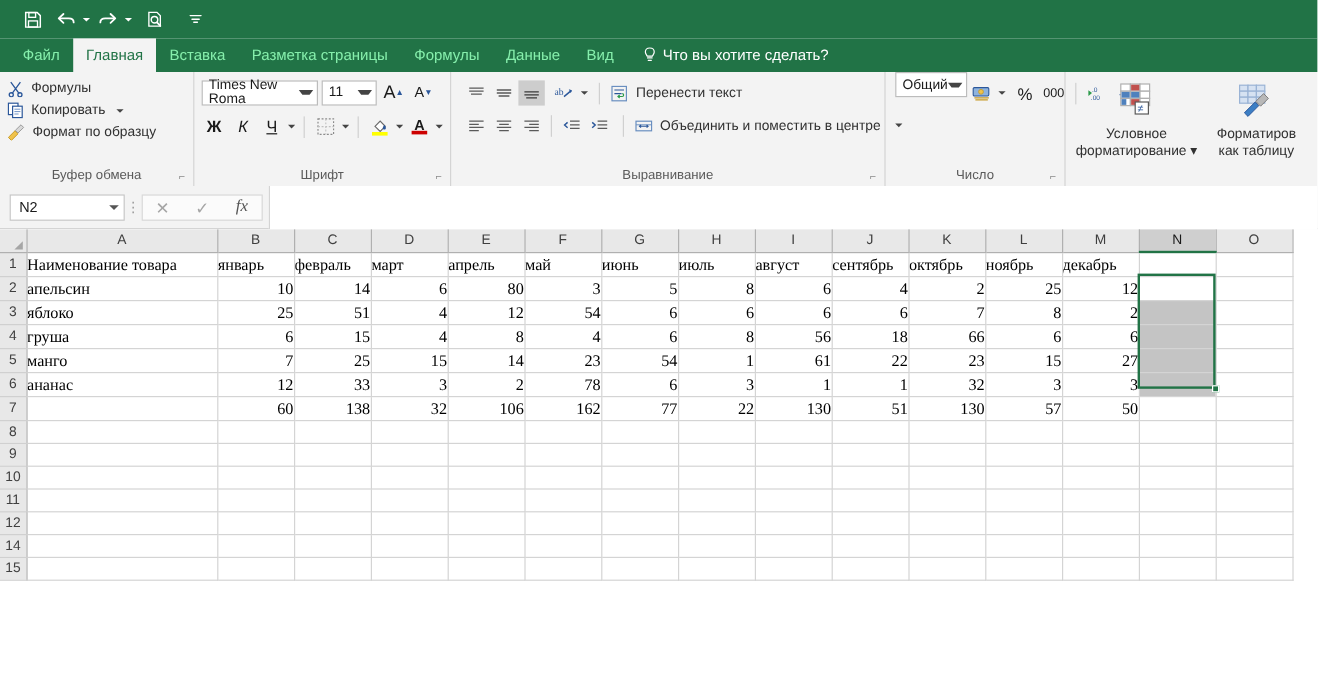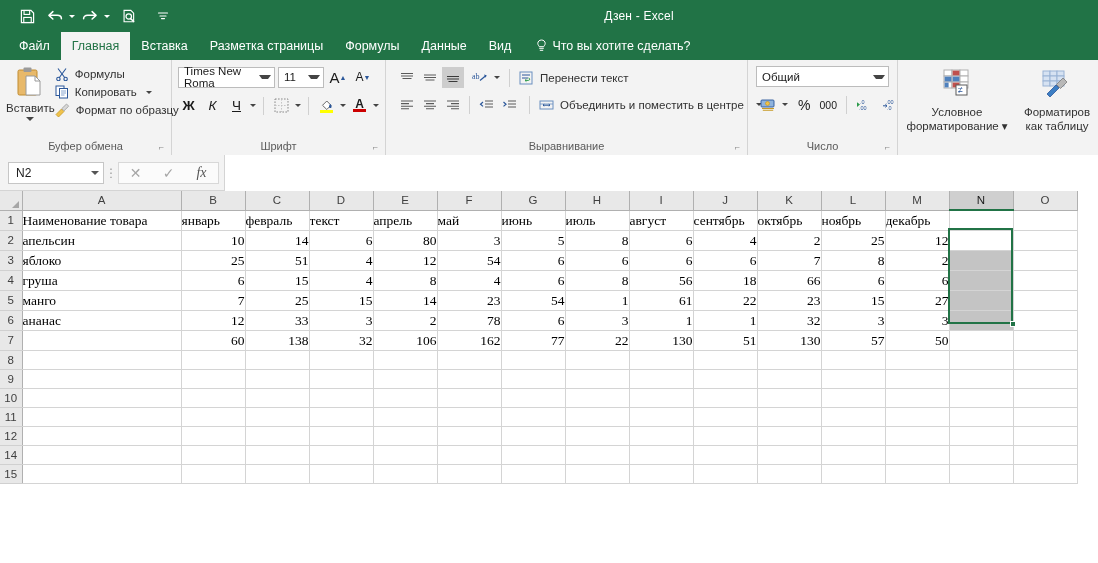--- a/index.html
+++ b/index.html
@@ -31,21 +31,21 @@
     pointer-events:none;
   }
   .title-text span{ margin-left:180px; }
 
   
   .tabbar{
     height:28px; background:#217346; display:flex; align-items:stretch;
     padding-left:8px; position:relative;
   }
   .tab{
-    padding:0 11px; display:flex; align-items:center; color:#ffffff;
+    padding:0 11px; display:flex; align-items:center; color:#86efac;
     font-size:12.5px; cursor:pointer; white-space:nowrap;
   }
   .tab.active{ background:#f3f3f3; color:#217346; }
   .tellme{
     display:flex; align-items:center; gap:5px; color:#ffffff; font-size:12.5px;
     padding-left:14px; cursor:pointer; white-space:nowrap;
   }
 
   
   .ribbon{
@@ -219,23 +219,20 @@
           <path d="M2.2 1.4h7.2l3 3v9.2h-10.2z" fill="none" stroke="#fff" stroke-width="1.2"></path>
           <circle cx="7.2" cy="8" r="2.9" fill="none" stroke="#fff" stroke-width="1.3"></circle>
           <path d="M9.4 10.3 12.4 13.3" stroke="#fff" stroke-width="1.6" stroke-linecap="round"></path>
         </svg>
     </div>
     <div class="qat-btn" style="margin-left:6px">
       <svg width="12" height="12" viewBox="0 0 12 12">
           <path d="M1.5 3h9M3 6h6M4.5 8.6h3" stroke="#fff" stroke-width="1.2" stroke-linecap="round"></path>
         </svg>
     </div>
-  </div>
-  <div class="title-text">
-    <span>Дзен - Excel</span>
   </div>
 </div>
 
 <div class="tabbar">
   <div class="tab">Файл</div>
   <div class="tab active">Главная</div>
   <div class="tab">Вставка</div>
   <div class="tab">Разметка страницы</div>
   <div class="tab">Формулы</div>
   <div class="tab">Данные</div>
@@ -246,30 +243,20 @@
         <path d="M3.6 9.3h3.8M4.2 11.3h2.6" stroke="#fff" stroke-width="1" stroke-linecap="round"></path>
       </svg>
     <span>Что вы хотите сделать?</span>
   </div>
 </div>
 
 <div class="ribbon">
 
   <div class="rgroup g-clip">
     <div class="rgroup-body">
-      <div class="paste-col">
-        <svg width="30" height="34" viewBox="0 0 30 34">
-          <rect x="3" y="4" width="19" height="25" rx="1.5" fill="#e8b96a" stroke="#c08b2f" stroke-width="1"></rect>
-          <rect x="8.5" y="1.5" width="8" height="4.5" rx="1" fill="#9a9a9a"></rect>
-          <path d="M11 10h9l5 5v14h-14z" fill="#fff" stroke="#9a9a9a" stroke-width="1"></path>
-          <path d="M20 10v5h5" fill="none" stroke="#9a9a9a" stroke-width="1"></path>
-        </svg>
-        <div class="paste-label">Вставить</div>
-        <div class="paste-caret"></div>
-      </div>
       <div class="clip-items">
         <div class="clip-item">
           <svg width="14" height="14" viewBox="0 0 14 14">
               <path d="M3 1.5 10 11M11 1.5 4 11" stroke="#2b579a" stroke-width="1.1" fill="none"></path>
               <circle cx="3.4" cy="12" r="1.7" fill="none" stroke="#2b579a" stroke-width="1.1"></circle>
               <circle cx="10.6" cy="12" r="1.7" fill="none" stroke="#2b579a" stroke-width="1.1"></circle>
             </svg>
           <span>Формулы</span>
         </div>
         <div class="clip-item">
@@ -430,21 +417,21 @@
         </div>
       </div>
     </div>
     <div class="rgroup-label">
       <span>Выравнивание</span>
       <span class="dlg">⌐</span>
     </div>
   </div>
 
   <div class="rgroup g-num">
-    <div class="rgroup-body" style="flex-direction:column; padding-top:6px; padding-left:8px;">
+    <div class="rgroup-body" style="flex-direction:row; padding-top:0; padding-left:8px;">
       <div class="combo" style="width:133px">
         <span>Общий</span>
         <span class="cb-caret"></span>
       </div>
       <div class="al-row" style="margin-top:7px">
         <div class="num-btn">
           <svg width="17" height="14" viewBox="0 0 17 14">
               <rect x="1" y="2" width="13" height="7" rx="1" fill="#8fb3dd" stroke="#2b579a" stroke-width=".9"></rect>
               <circle cx="7.5" cy="5.5" r="2" fill="#f0c24b" stroke="#c79a26" stroke-width=".7"></circle>
               <path d="M2 10.5h12M2.8 12.3h10.4" stroke="#c79a26" stroke-width="1.1"></path>
@@ -565,21 +552,21 @@
           <th class="colh hl" style="width: 64px;">N</th>
           <th class="colh" style="width: 64px;">O</th>
         </tr>
     </thead>
     <tbody>
         <tr>
           <td class="rowh">1</td>
           <td class="cell txt" style="width: 159px;">Наименование товара</td>
           <td class="cell txt" style="width: 64px;">январь</td>
           <td class="cell txt" style="width: 64px;">февраль</td>
-          <td class="cell txt" style="width: 64px;">текст</td>
+          <td class="cell txt" style="width: 64px;">март</td>
           <td class="cell txt" style="width: 64px;">апрель</td>
           <td class="cell txt" style="width: 64px;">май</td>
           <td class="cell txt" style="width: 64px;">июнь</td>
           <td class="cell txt" style="width: 64px;">июль</td>
           <td class="cell txt" style="width: 64px;">август</td>
           <td class="cell txt" style="width: 64px;">сентябрь</td>
           <td class="cell txt" style="width: 64px;">октябрь</td>
           <td class="cell txt" style="width: 64px;">ноябрь</td>
           <td class="cell txt" style="width: 64px;">декабрь</td>
           <td class="cell txt" style="width: 64px;"></td>

